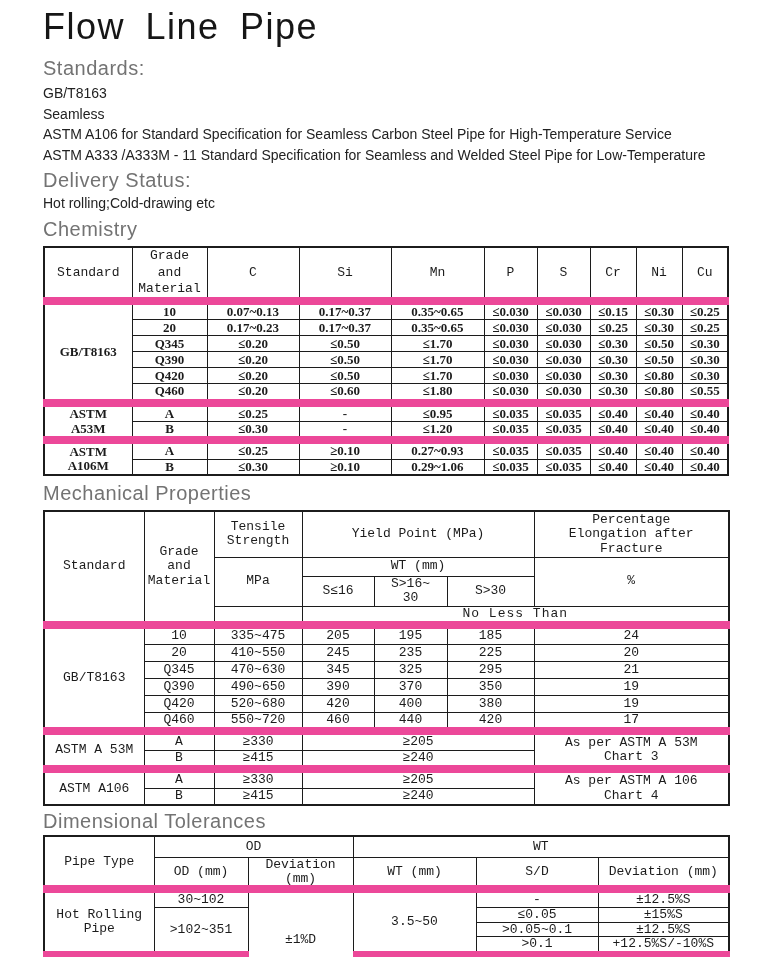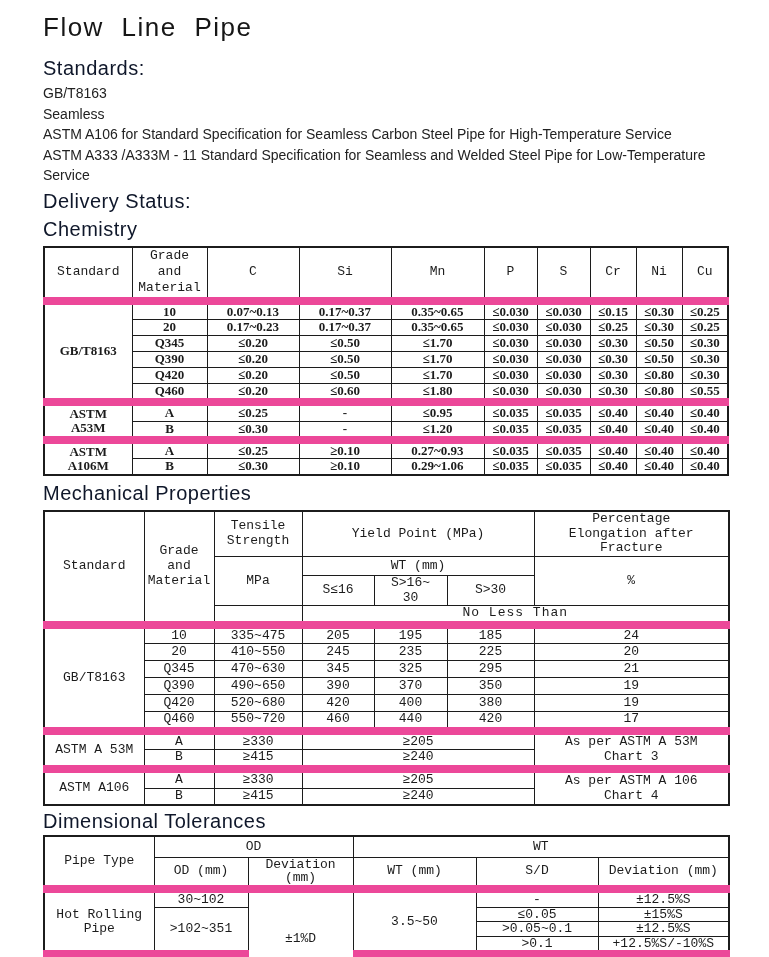--- a/index.html
+++ b/index.html
@@ -1,22 +1,22 @@
 <!DOCTYPE html>
 <html><head>
 <meta charset="utf-8">
 <style>
   html,body{margin:0;padding:0;background:#ffffff;}
   body{width:769px;height:957px;overflow:hidden;color:#1c1c1c;
        font-family:"Liberation Sans",sans-serif;-webkit-font-smoothing:antialiased;}
   .page{padding:8px 36px 0 43px;}
 
-  h1{font-size:26px;font-weight:normal;letter-spacing:1.5px;word-spacing:9px;
+  h1{font-size:36px;font-weight:normal;letter-spacing:1.5px;word-spacing:9px;
      margin:0 0 10px 0;line-height:38px;color:#161616;}
-  h2{font-size:20px;font-weight:normal;letter-spacing:0.5px;color:#0f172a;line-height:24px;}
+  h2{font-size:20px;font-weight:normal;letter-spacing:0.5px;color:#737373;line-height:24px;}
   h2.std-h{margin:0 0 3px 0;}
   h2.del-h{margin:3px 0 1px 0;}
   h2.sec-h{margin:4px 0 5px 0;}
   h2.sec-h2{margin:5px 0 5px 0;}
   h2.sec-h3{margin:3px 0 2px 0;}
 
   .para{font-size:14px;color:#222;}
   .para div{white-space:pre;line-height:20.6px;}
   .oneline{font-size:14px;line-height:20px;white-space:pre;color:#222;}
 
@@ -53,24 +53,24 @@
 <div class="page">
 
   <h1>Flow Line Pipe</h1>
 
   <h2 class="std-h">Standards:</h2>
   <div class="para">
     <div>GB/T8163</div>
     <div>Seamless</div>
     <div>ASTM A106 for Standard Specification for Seamless Carbon Steel Pipe for High-Temperature Service</div>
     <div>ASTM A333 /A333M - 11 Standard Specification for Seamless and Welded Steel Pipe for Low-Temperature</div>
-    <div>Service</div>
   </div>
 
   <h2 class="del-h">Delivery Status:</h2>
+  <div class="oneline">Hot rolling;Cold-drawing etc</div>
 
   <h2 class="sec-h">Chemistry</h2>
   <table class="chem">
     <colgroup>
       <col style="width:88px">
         <col style="width:75px">
         <col style="width:92px">
         <col style="width:92px">
       <col style="width:93px">
         <col style="width:53px">

